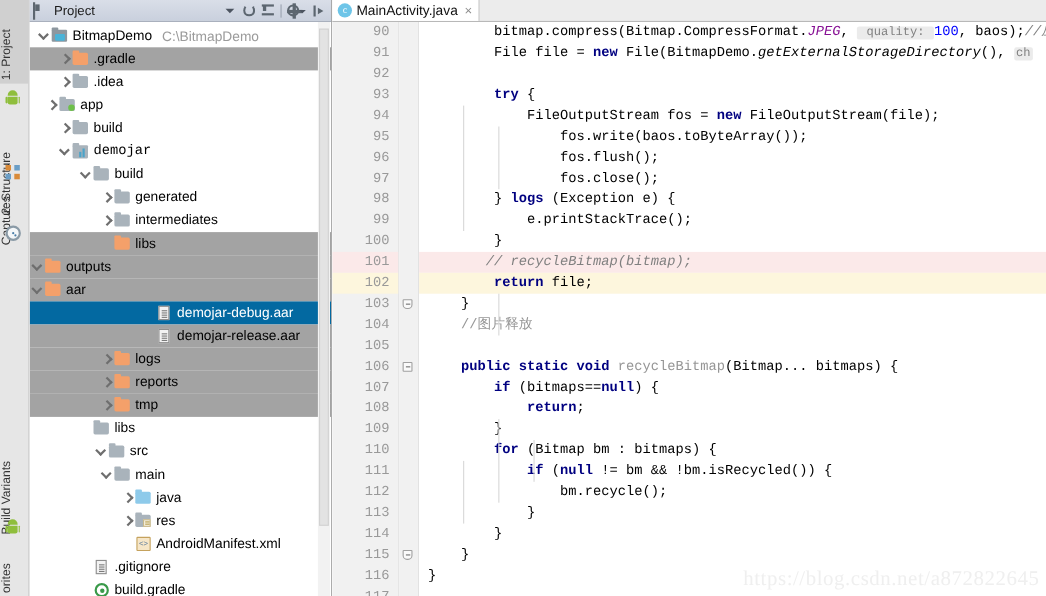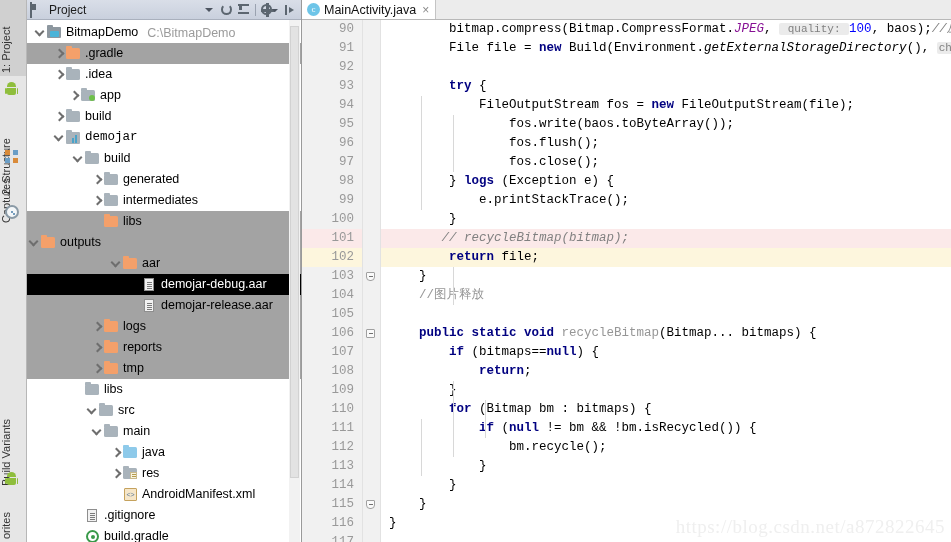--- a/index.html
+++ b/index.html
@@ -130,21 +130,21 @@
   .tree{
     flex:1;overflow:hidden;position:relative;background:#fff;
     padding-top:2px;
   }
   .row{
     height:21px;display:flex;align-items:center;
     white-space:nowrap;font-size:12.5px;color:#000;
     box-sizing:border-box;padding-right:4px;
   }
   .row.hl{background:#a3a3a3;}
-  .row.sel{background:#000000;color:#fff;}
+  .row.sel{background:#0369a1;color:#fff;}
   .arrow{
     width:13px;height:13px;position:relative;flex:0 0 13px;
   }
   .arrow.r:after{
     content:"";position:absolute;left:4px;top:3px;width:5px;height:5px;
     border-right:2px solid #6e6e6e;border-bottom:2px solid #6e6e6e;
     transform:rotate(-45deg);
   }
   .arrow.d:after{
     content:"";position:absolute;left:3px;top:2px;width:5px;height:5px;
@@ -390,21 +390,21 @@
           </span>
           <span class="lbl">.gradle</span>
         </div>
         <div class="row" style="padding-left: 25px;">
           <span class="arrow r"></span>
           <span class="ico">
             <span class="folder f-gray"></span>
           </span>
           <span class="lbl">.idea</span>
         </div>
-        <div class="row" style="padding-left: 40px;">
+        <div class="row" style="padding-left: 13px;">
           <span class="arrow r"></span>
           <span class="ico">
             <span class="folder f-gray">
               <span class="badge green"></span>
             </span>
           </span>
           <span class="lbl">app</span>
         </div>
         <div class="row" style="padding-left: 25px;">
           <span class="arrow r"></span>
@@ -451,21 +451,21 @@
           </span>
           <span class="lbl">libs</span>
         </div>
         <div class="row hl" style="">
           <span class="arrow d"></span>
           <span class="ico">
             <span class="folder f-orange"></span>
           </span>
           <span class="lbl">outputs</span>
         </div>
-        <div class="row hl" style="padding-left: 82px;">
+        <div class="row hl" style="">
           <span class="arrow d"></span>
           <span class="ico">
             <span class="folder f-orange"></span>
           </span>
           <span class="lbl">aar</span>
         </div>
         <div class="row sel" style="padding-left: 101px;">
           <span class="arrow"></span>
           <span class="ico">
             <span class="fileicon"></span>
@@ -642,21 +642,21 @@
           <div class="fold"></div>
         </div>
       <div class="codelines">
         <div class="indent" style="left:40px;top:76px;height:114px;"></div>
         <div class="indent" style="left:72px;top:95px;height:57px;"></div>
         <div class="indent" style="left:40px;top:399px;height:57px;"></div>
         <div class="indent" style="left:72px;top:361px;height:76px;"></div>
         <div class="indent" style="left:104px;top:380px;height:38px;"></div>
         <div class="indent" style="left:72px;top:247px;height:38px;"></div>
       <div class="cl"><span>        bitmap.compress(Bitmap.CompressFormat.</span><span class="purple">JPEG</span><span>, </span><span class="hint"> quality: </span><span class="num">100</span><span>, baos);</span><span class="cmt">//压</span></div>
-          <div class="cl"><span>        File file = </span><span class="kw">new</span><span> Build(Environment.</span><span class="it">getExternalStorageDirectory</span><span>(), </span><span class="hint">ch</span></div>
+          <div class="cl"><span>        File file = </span><span class="kw">new</span><span> File(BitmapDemo.</span><span class="it">getExternalStorageDirectory</span><span>(), </span><span class="hint">ch</span></div>
           <div class="cl"></div>
           <div class="cl"><span>        </span><span class="kw">try</span><span> {</span></div>
           <div class="cl"><span>            FileOutputStream fos = </span><span class="kw">new</span><span> FileOutputStream(file);</span></div>
           <div class="cl"><span>                fos.write(baos.toByteArray());</span></div>
           <div class="cl"><span>                fos.flush();</span></div>
           <div class="cl"><span>                fos.close();</span></div>
           <div class="cl"><span>        } </span><span class="kw">logs</span><span> (Exception e) {</span></div>
           <div class="cl"><span>            e.printStackTrace();</span></div>
           <div class="cl"><span>        }</span></div>
           <div class="cl hl-pink"><span>       </span><span class="cmt">// recycleBitmap(bitmap);</span></div>

